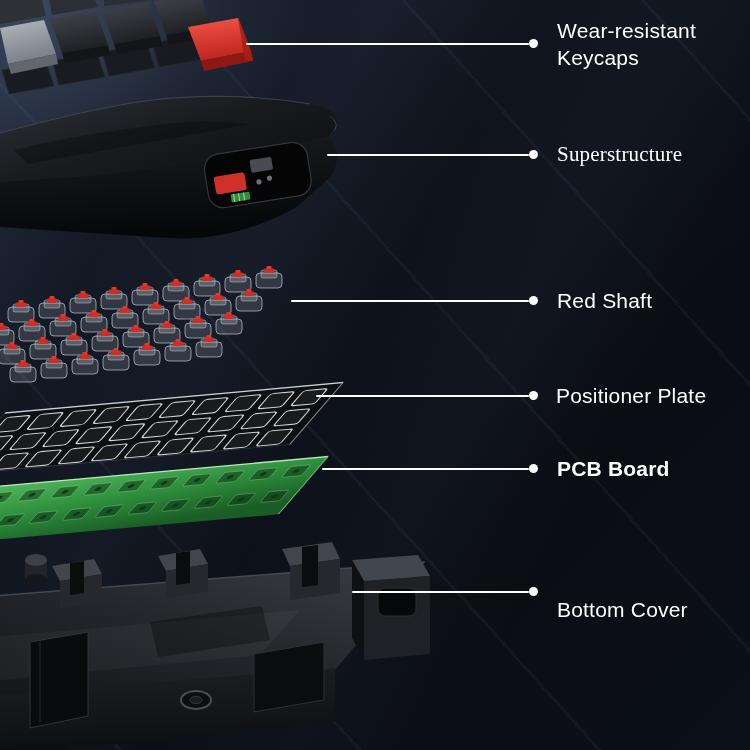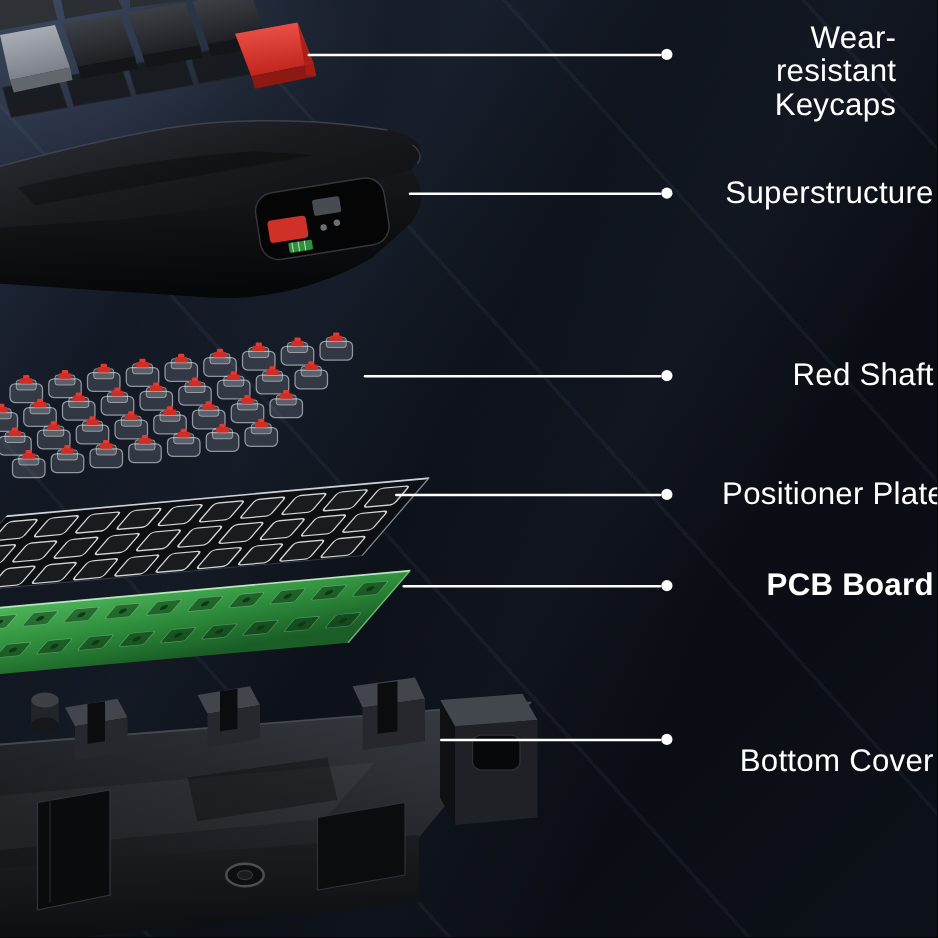--- a/index.html
+++ b/index.html
@@ -9,30 +9,30 @@
     background:
       radial-gradient(ellipse 430px 300px at 6% 0%, rgba(122,140,175,0.30), transparent 62%),
       repeating-linear-gradient(48deg, transparent 0 88px, rgba(170,190,225,0.05) 88px 91px, transparent 91px 178px),
       linear-gradient(118deg, rgba(88,108,148,0.12) 6%, transparent 20%, rgba(90,110,150,0.08) 34%, transparent 47%, rgba(80,100,140,0.07) 60%, transparent 73%),
       linear-gradient(135deg, #1a2130 0%, #0f141d 38%, #0a0d13 68%, #0c1018 100%);
   }
   .illustration{position:absolute;left:0;top:0;width:750px;height:750px;}
   .callout-line{position:absolute;height:2px;background:#fff;border-radius:1px;}
   .callout-dot{position:absolute;width:9px;height:9px;border-radius:50%;background:#fff;}
   .callout-label{
-    position:absolute;color:#fff;font-size:25px;line-height:27px;
-    font-weight:500;letter-spacing:0.2px;text-align:right;
+    position:absolute;color:#fff;font-size:21px;line-height:27px;
+    font-weight:500;letter-spacing:0.2px;
   }
   .co-keycaps .callout-line{left:246px;top:43px;width:283px;}
   .co-keycaps .callout-dot{left:529px;top:39px;}
   .co-keycaps .callout-label{left:557px;top:17px;width:160px;}
 
   .co-superstructure .callout-line{left:327px;top:154px;width:202px;}
   .co-superstructure .callout-dot{left:529px;top:150px;}
-  .co-superstructure .callout-label{left:557px;top:141px;width:190px;}
+  .co-superstructure .callout-label{left:557px;top:141px;width:190px;font-family:Liberation Serif, serif;}
 
   .co-red-shaft .callout-line{left:291px;top:300px;width:238px;}
   .co-red-shaft .callout-dot{left:529px;top:296px;}
   .co-red-shaft .callout-label{left:557px;top:287px;width:190px;}
 
   .co-positioner-plate .callout-line{left:316px;top:395px;width:213px;}
   .co-positioner-plate .callout-dot{left:529px;top:391px;}
   .co-positioner-plate .callout-label{left:556px;top:382px;width:200px;}
 
   .co-pcb-board .callout-line{left:322px;top:468px;width:207px;}

